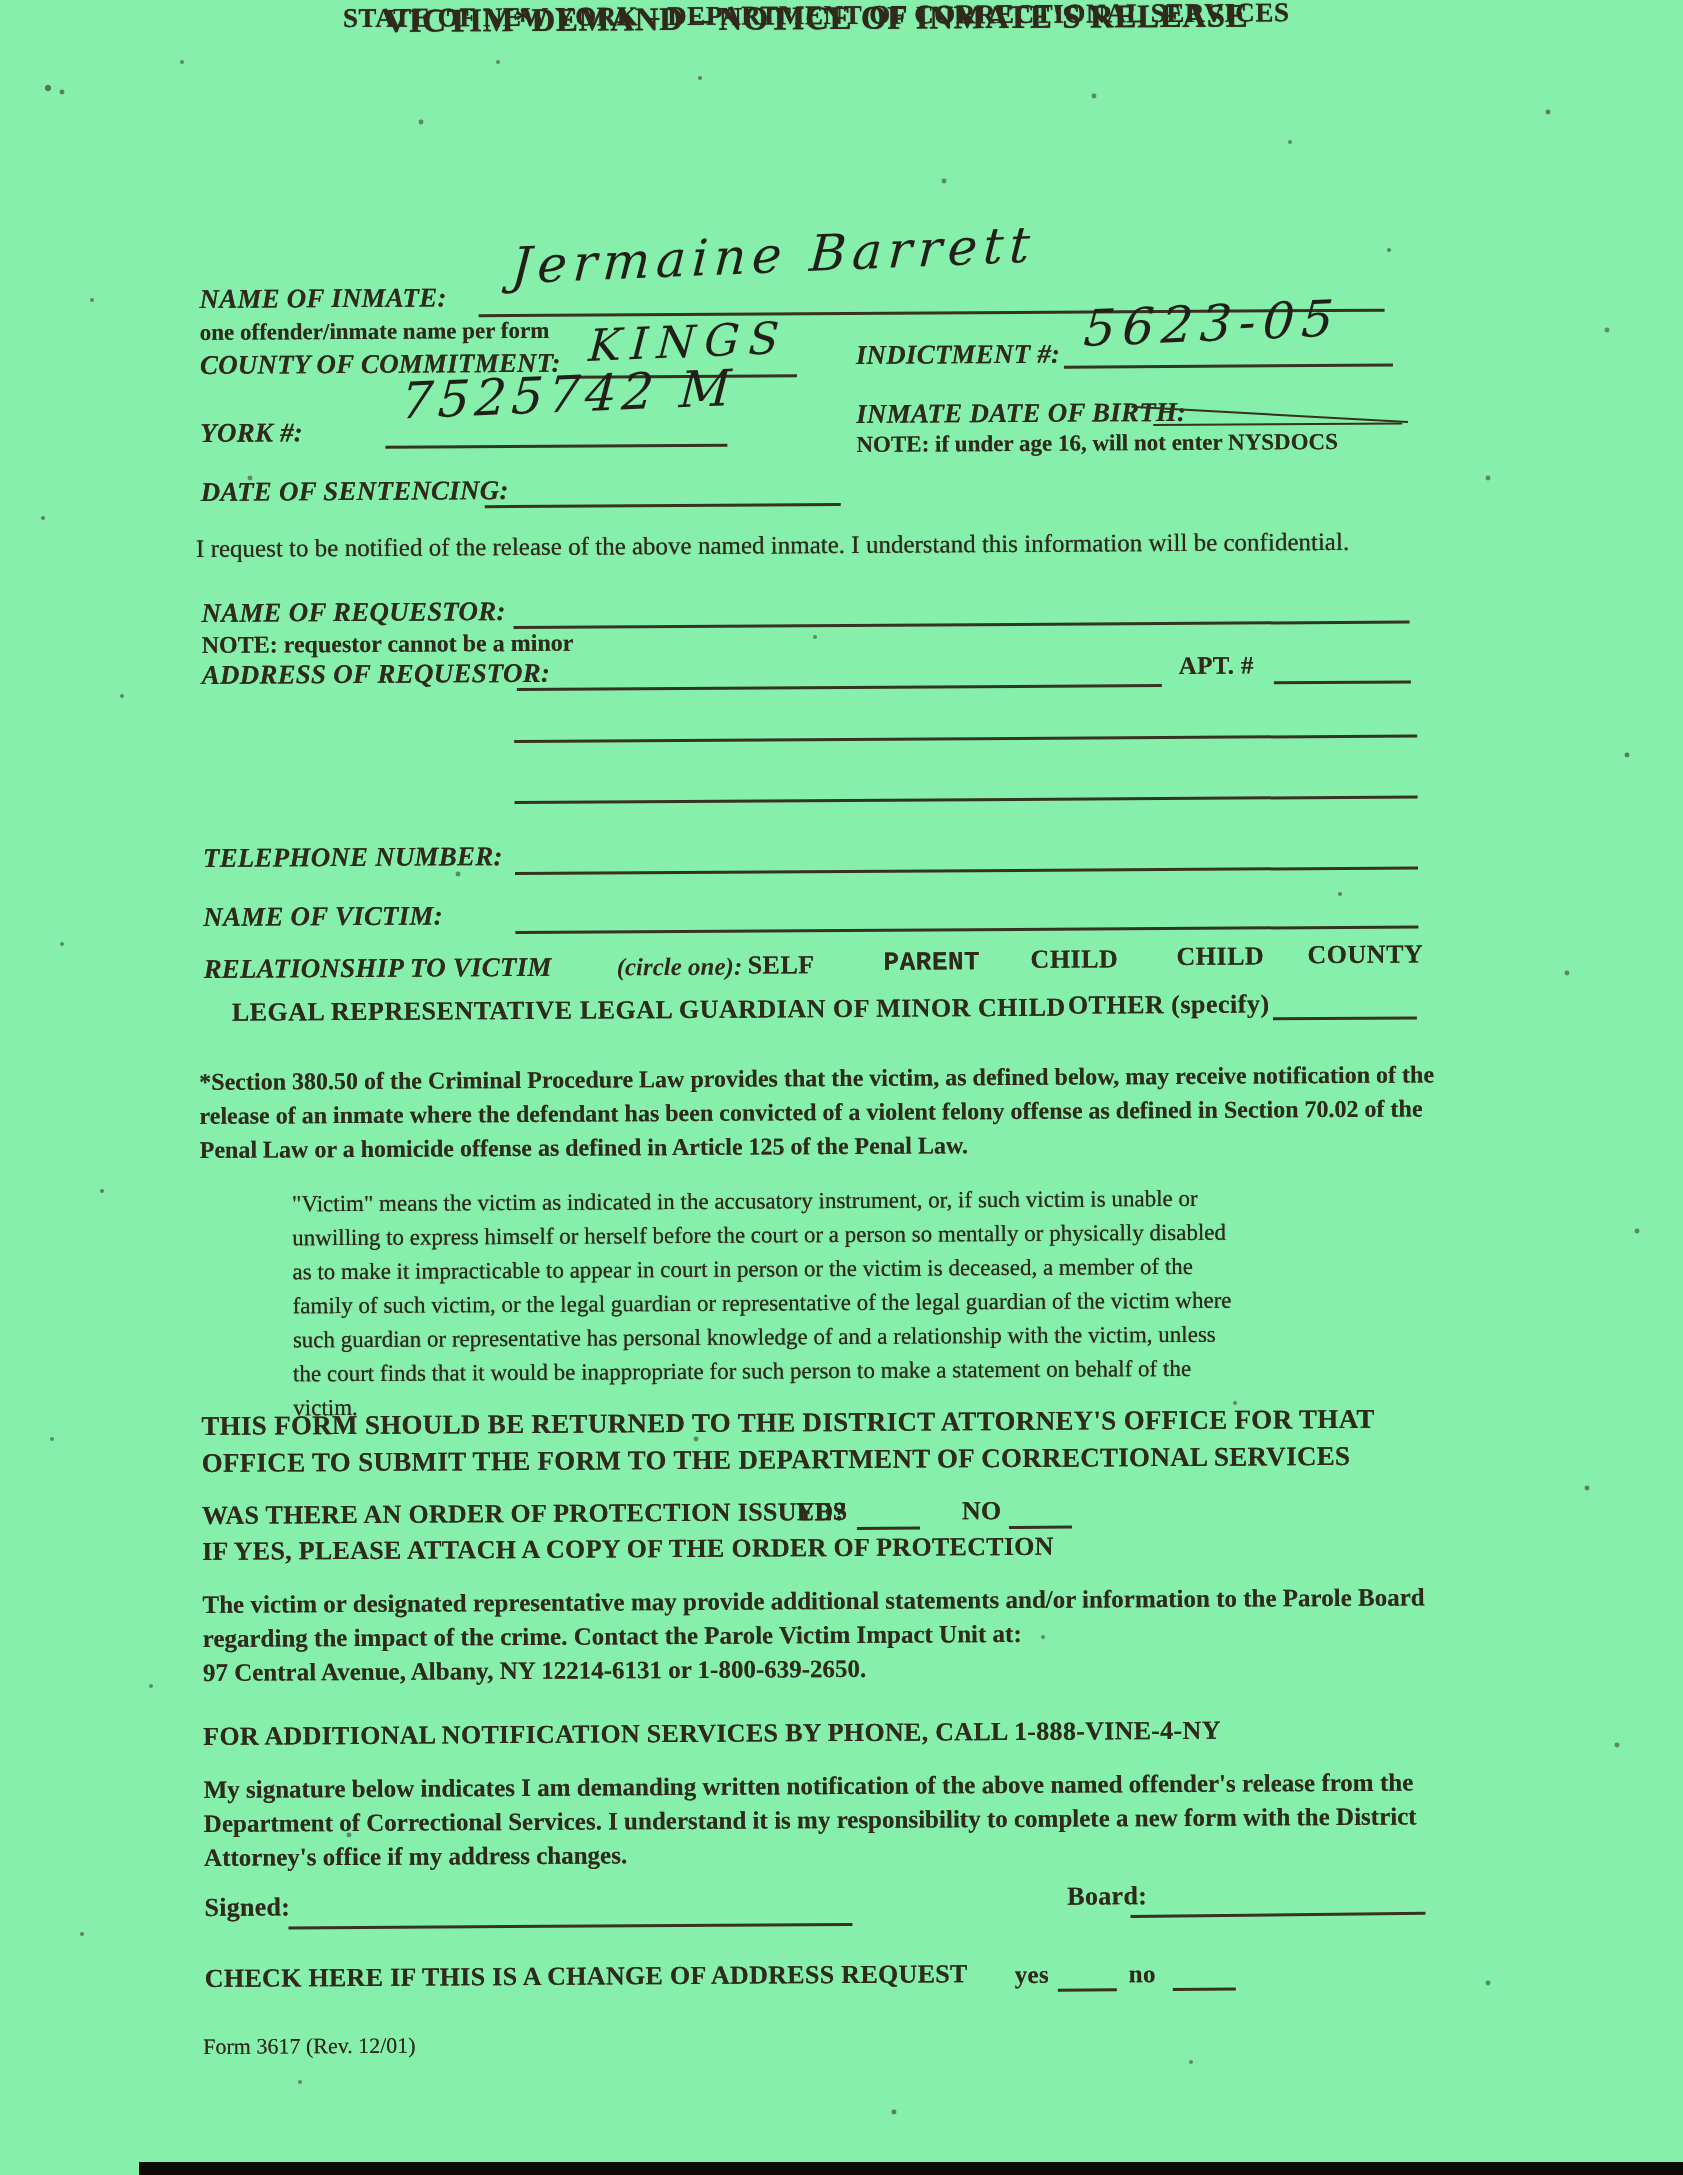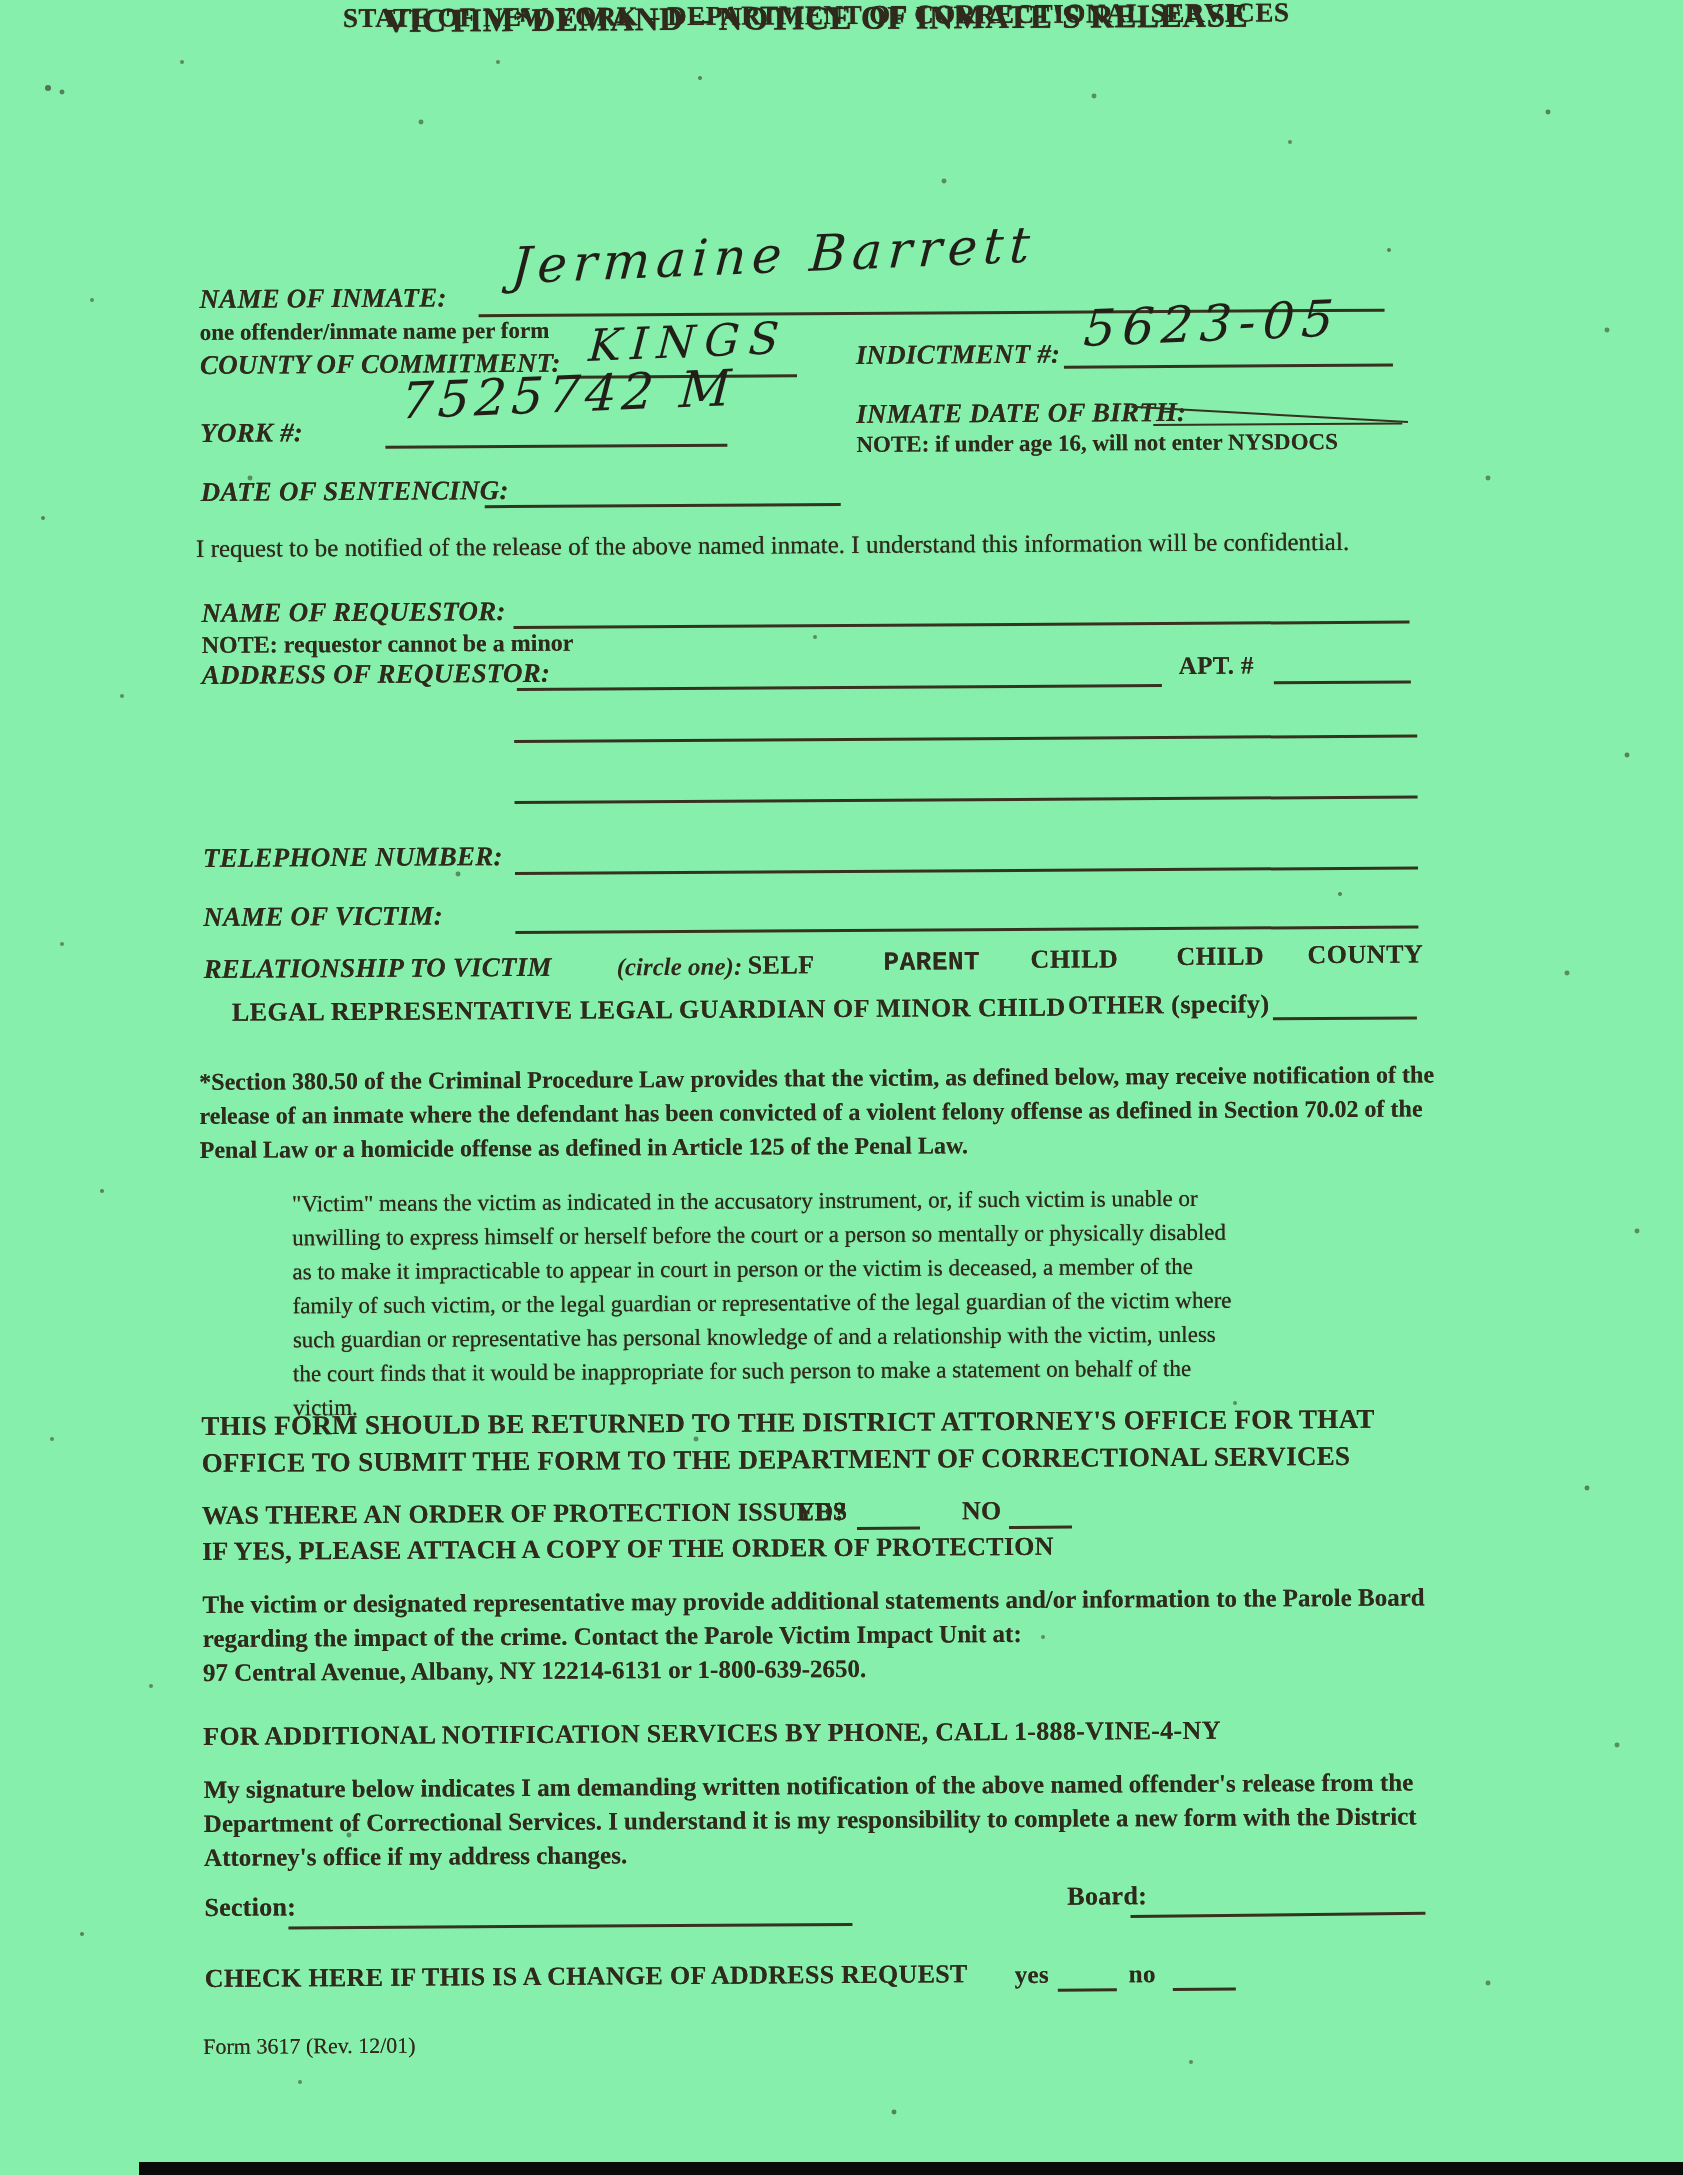--- a/index.html
+++ b/index.html
@@ -135,21 +135,21 @@
 
     <div class="wrap para-b" style="left:198px;top:1584px;width:1267px;">
       <span style="display:block;">The victim or designated representative may provide additional statements and/or information to the Parole Board regarding the impact of the crime.  Contact the Parole Victim Impact Unit at:</span>
       <span style="display:block;">97 Central Avenue, Albany, NY  12214-6131 or 1-800-639-2650.</span>
     </div>
 
     <div class="abs caps" style="left:198px;top:1718px;">FOR ADDITIONAL NOTIFICATION SERVICES BY PHONE, CALL 1-888-VINE-4-NY</div>
 
     <div class="wrap para-b" style="left:198px;top:1769px;width:1277px;">My signature below indicates I am demanding written notification of the above named offender's release from the Department of Correctional Services.  I understand it is my responsibility to complete a new form with the District Attorney's office if my address changes.</div>
 
-    <div class="abs caps" style="left:198px;top:1889px;font-weight:700;">Section:</div>
+    <div class="abs caps" style="left:198px;top:1889px;font-weight:700;">Signed:</div>
     <div class="line" style="left:282px;top:1891px;width:564px;height:32px;"></div>
     <div class="abs caps" style="left:1061px;top:1883px;">Board:</div>
     <div class="line" style="left:1124px;top:1884px;width:295px;height:32px;transform:rotate(-0.3deg);"></div>
 
     <div class="abs caps" style="left:198px;top:1960px;">CHECK HERE IF THIS IS A CHANGE OF ADDRESS REQUEST</div>
     <div class="abs caps" style="left:1008px;top:1962px;font-size:25px;">yes</div>
     <div class="line" style="left:1051px;top:1962px;width:59px;height:28px;"></div>
     <div class="abs caps" style="left:1122px;top:1962px;font-size:25px;">no</div>
     <div class="line" style="left:1166px;top:1962px;width:63px;height:28px;"></div>
 

